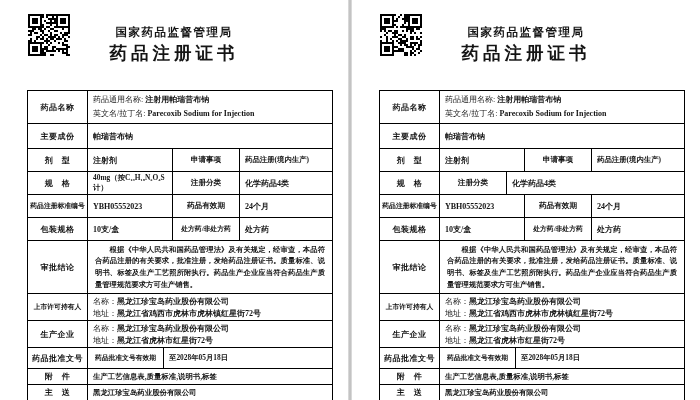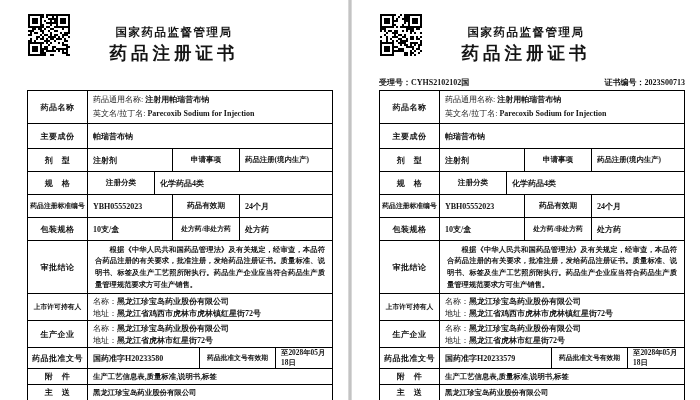--- a/index.html
+++ b/index.html
@@ -334,20 +334,21 @@
         <div class="cv">帕瑞昔布钠</div>
       </div>
       <div class="trow" style="height:22px">
         <div class="cl">剂　型</div>
         <div class="cv v1">注射剂</div>
         <div class="l2">申请事项</div>
         <div class="cv fit">药品注册(境内生产)</div>
       </div>
       <div class="trow" style="height:22px">
         <div class="cl">规　格</div>
+        <div class="cv v1 fit">40mg（按C₁₉H₁₈N₂O₄S计）</div>
         <div class="l2">注册分类</div>
         <div class="cv">化学药品4类</div>
       </div>
       <div class="trow" style="height:22px">
         <div class="cl sm">药品注册标准编号</div>
         <div class="cv v1">YBH05552023</div>
         <div class="l2">药品有效期</div>
         <div class="cv">24个月</div>
       </div>
       <div class="trow" style="height:22px">
@@ -369,21 +370,20 @@
       </div>
       <div class="trow" style="height:26px">
         <div class="cl">生产企业</div>
         <div class="cv">
           <span class="line"><span class="pfx">名称：</span><span>黑龙江珍宝岛药业股份有限公司</span></span>
           <span class="line"><span class="pfx">地址：</span><span>黑龙江省虎林市红星街72号</span></span>
         </div>
       </div>
       <div class="trow" style="height:20px">
         <div class="cl">药品批准文号</div>
-        <div class="cv v1w">国药准字H20233580</div>
         <div class="l2w">药品批准文号有效期</div>
         <div class="cv fit">至2028年05月18日</div>
       </div>
       <div class="trow" style="height:15px">
         <div class="cl">附　件</div>
         <div class="cv fit">生产工艺信息表,质量标准,说明书,标签</div>
       </div>
       <div class="trow" style="height:15px">
         <div class="cl">主　送</div>
         <div class="cv fit">黑龙江珍宝岛药业股份有限公司</div>
@@ -622,24 +622,20 @@
           <i style="left:10px;top:40px"></i>
           <i style="left:12px;top:40px"></i>
           <i style="left:24px;top:40px"></i>
           <i style="left:26px;top:40px"></i>
           <i style="left:30px;top:40px"></i>
           <i style="left:34px;top:40px"></i>
         </div>
     </div>
     <div class="agency">国家药品监督管理局</div>
     <div class="doc-title">药品注册证书</div>
-    <div class="meta-row">
-      <span class="meta-item"><span>受理号：</span><span>CYHS2102102国</span></span>
-      <span class="meta-item"><span>证书编号：</span><span>2023S00713</span></span>
-    </div>
 
     <div class="cert-table">
       <div class="trow" style="height:32px">
         <div class="cl">药品名称</div>
         <div class="cv">
           <span class="line"><span class="pfx">药品通用名称: </span><span>注射用帕瑞昔布钠</span></span>
           <span class="line"><span class="pfx">英文名/拉丁名: </span><span>Parecoxib Sodium for Injection</span></span>
         </div>
       </div>
       <div class="trow" style="height:24px">
@@ -682,21 +678,20 @@
       </div>
       <div class="trow" style="height:26px">
         <div class="cl">生产企业</div>
         <div class="cv">
           <span class="line"><span class="pfx">名称：</span><span>黑龙江珍宝岛药业股份有限公司</span></span>
           <span class="line"><span class="pfx">地址：</span><span>黑龙江省虎林市红星街72号</span></span>
         </div>
       </div>
       <div class="trow" style="height:20px">
         <div class="cl">药品批准文号</div>
-        <div class="cv v1w">国药准字H20233579</div>
         <div class="l2w">药品批准文号有效期</div>
         <div class="cv fit">至2028年05月18日</div>
       </div>
       <div class="trow" style="height:15px">
         <div class="cl">附　件</div>
         <div class="cv fit">生产工艺信息表,质量标准,说明书,标签</div>
       </div>
       <div class="trow" style="height:15px">
         <div class="cl">主　送</div>
         <div class="cv fit">黑龙江珍宝岛药业股份有限公司</div>

